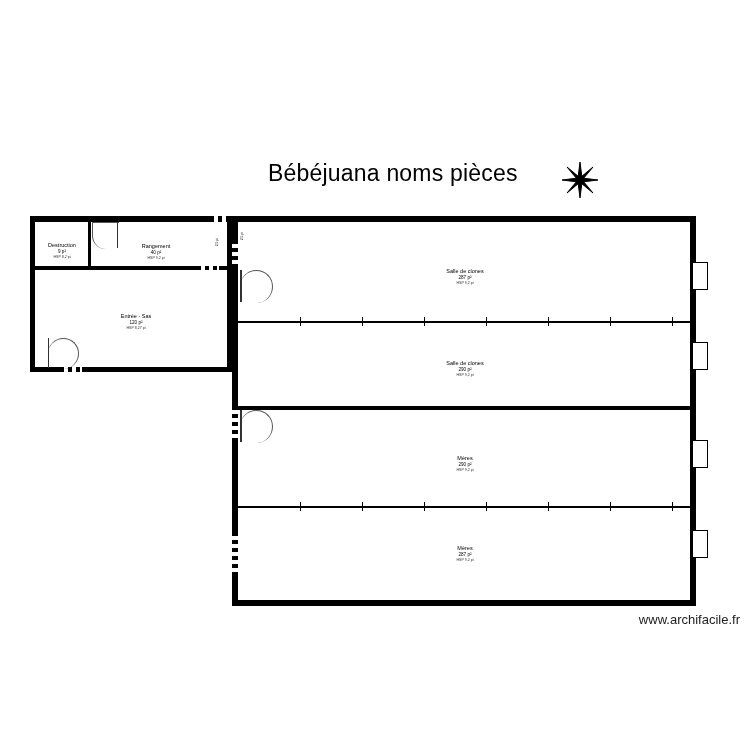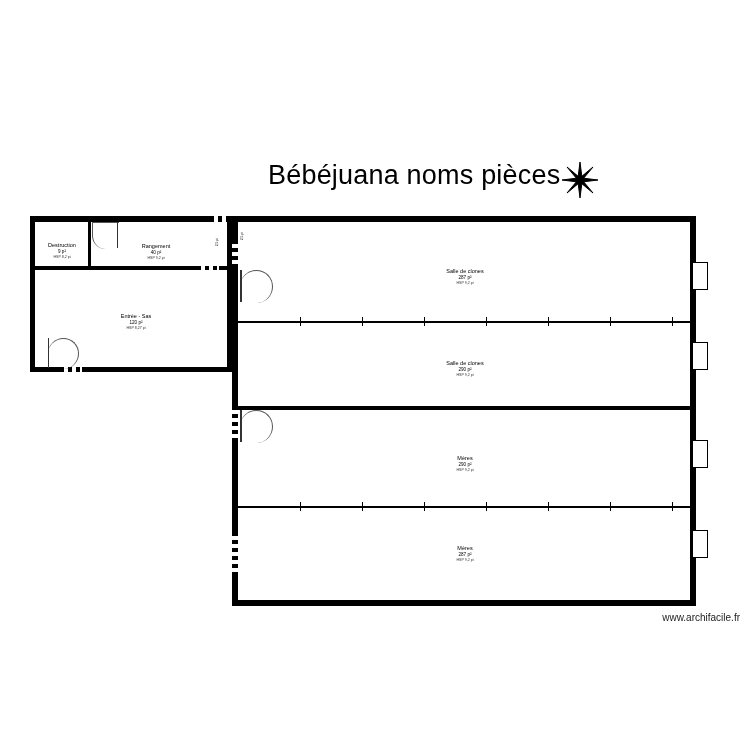--- a/index.html
+++ b/index.html
@@ -7,33 +7,33 @@
     width:750px;height:750px;
     background:#ffffff;
     font-family:"Liberation Sans", sans-serif;
     position:relative;
     overflow:hidden;
     color:#000;
   }
   .title{
     position:absolute;
     left:268px; top:160px;
-    font-size:27px;
+    font-size:23px;
     letter-spacing:0.2px;
     white-space:nowrap;
   }
   .compass{
     position:absolute;
     left:560px; top:160px;
     width:40px;height:40px;
   }
   .watermark{
     position:absolute;
     right:10px; top:612px;
-    font-size:10px;
+    font-size:13px;
     color:#222;
   }
   
   .plan{
     position:absolute;
     left:0; top:0;
     width:750px;height:750px;
   }
   .wall{
     position:absolute;

